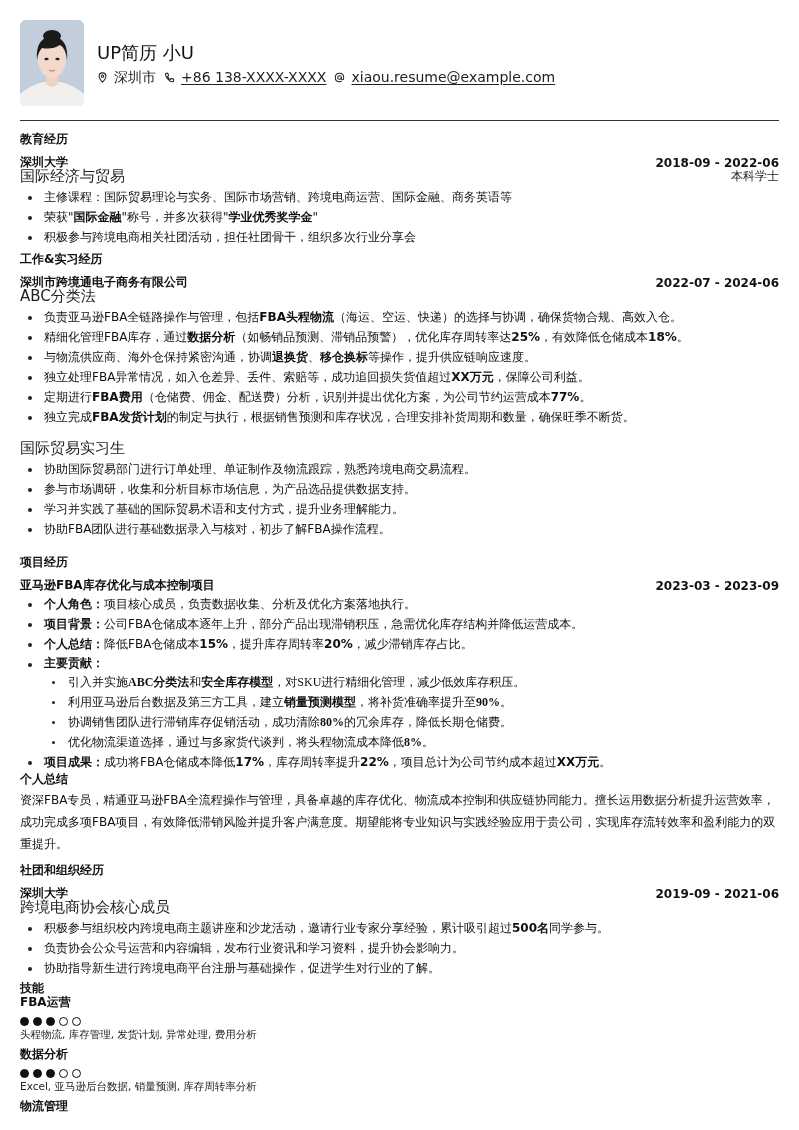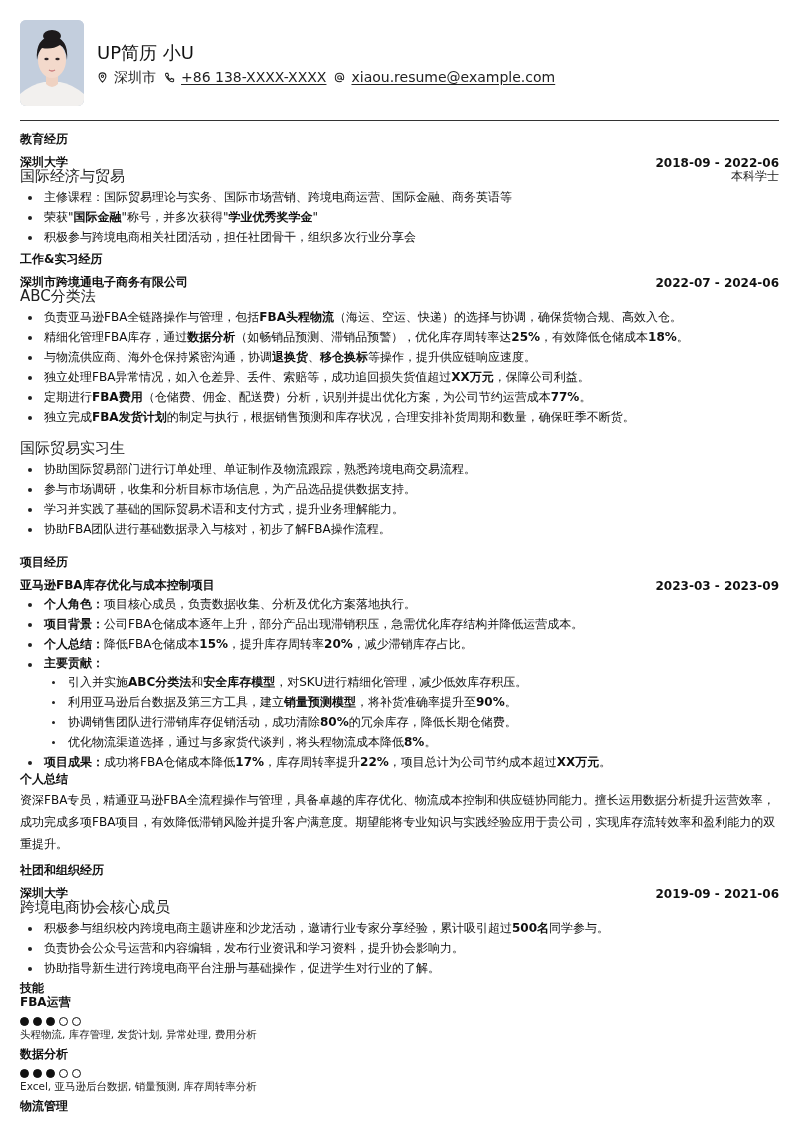--- a/index.html
+++ b/index.html
@@ -171,21 +171,21 @@
       <div class="entry-head">
         <div class="entry-title">亚马逊FBA库存优化与成本控制项目</div>
         <div class="entry-date">2023-03 - 2023-09</div>
       </div>
       <ul class="bul" style="margin-top:2px;">
         <li><b>个人角色：</b><span>项目核心成员，负责数据收集、分析及优化方案落地执行。</span></li>
         <li><b>项目背景：</b><span>公司FBA仓储成本逐年上升，部分产品出现滞销积压，急需优化库存结构并降低运营成本。</span></li>
         <li><b>个人总结：</b>降低FBA仓储成本<b>15%</b>，提升库存周转率<b>20%</b>，减少滞销库存占比。</li>
         <li class="parent">
           <b class="plabel">主要贡献：</b>
-          <ul class="sub" style="margin-left:-24px;">
+          <ul class="sub" style="margin-left:-24px;font-family:Liberation Serif, serif;">
             <li>引入并实施<b>ABC分类法</b>和<b>安全库存模型</b>，对SKU进行精细化管理，减少低效库存积压。</li>
             <li>利用亚马逊后台数据及第三方工具，建立<b>销量预测模型</b>，将补货准确率提升至<b>90%</b>。</li>
             <li>协调销售团队进行滞销库存促销活动，成功清除<b>80%</b>的冗余库存，降低长期仓储费。</li>
             <li>优化物流渠道选择，通过与多家货代谈判，将头程物流成本降低<b>8%</b>。</li>
           </ul>
         </li>
         <li><b>项目成果：</b>成功将FBA仓储成本降低<b>17%</b>，库存周转率提升<b>22%</b>，项目总计为公司节约成本超过<b>XX万元</b>。</li>
       </ul>
     </div>
   </div>

